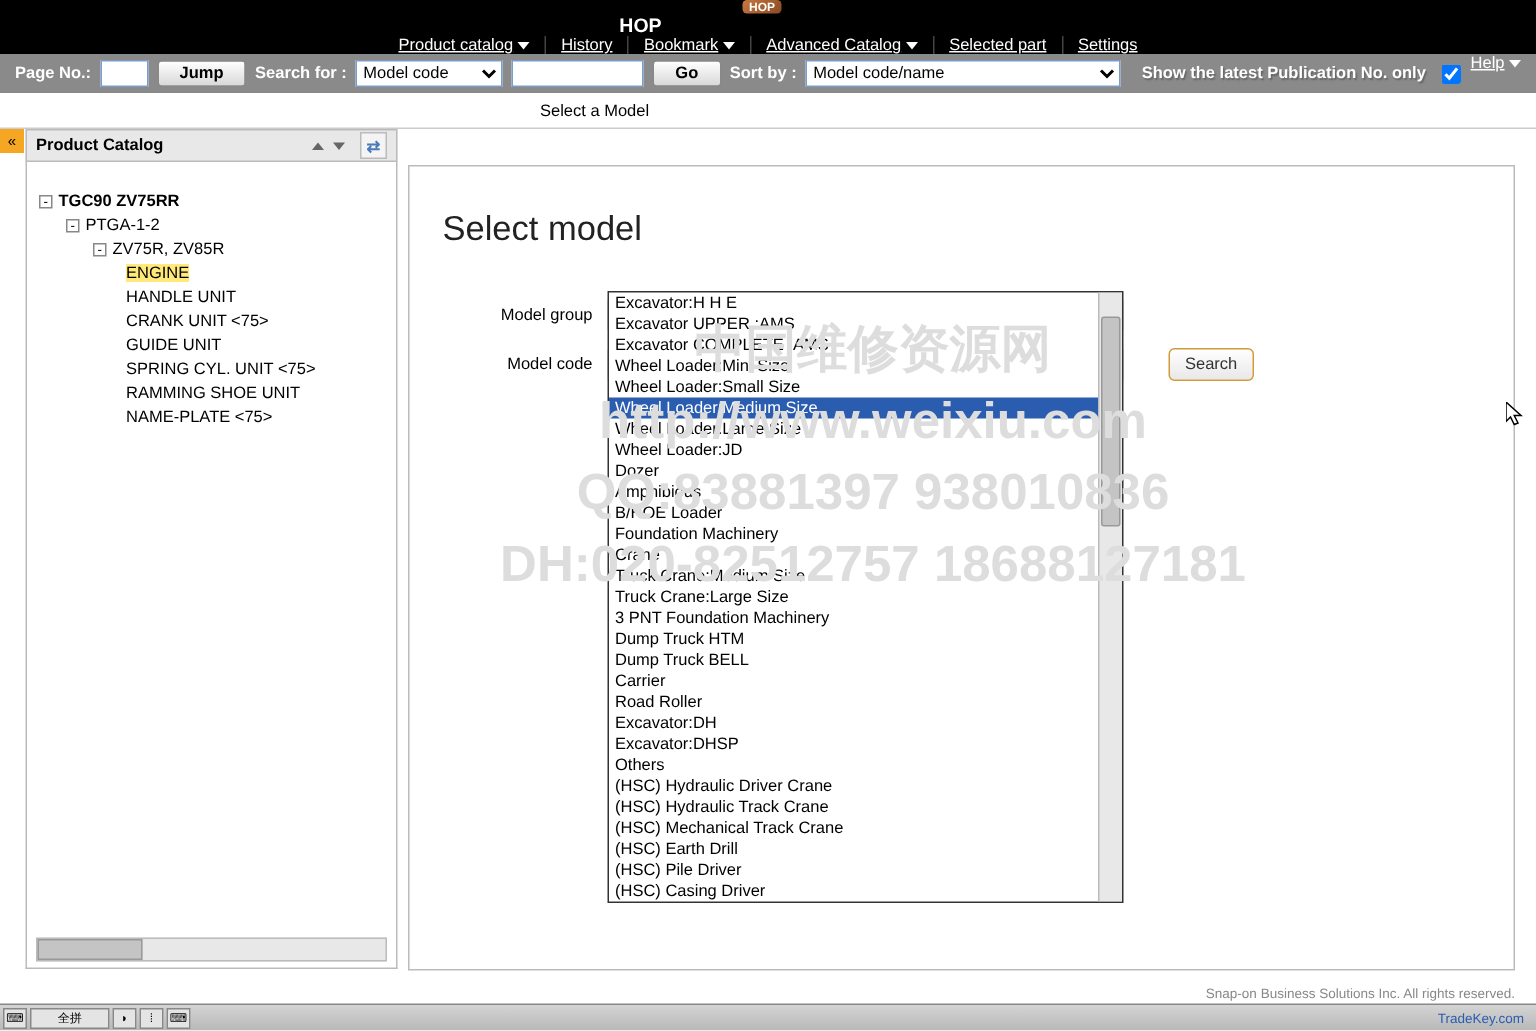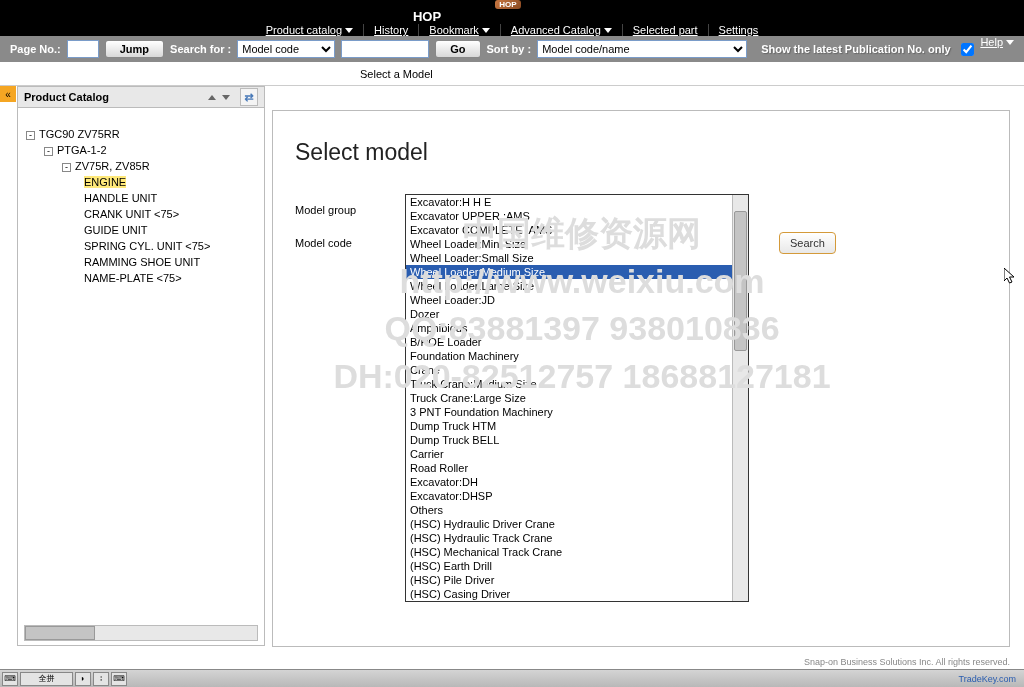--- a/index.html
+++ b/index.html
@@ -35,33 +35,33 @@
     .sidebar-head-title { flex: 1; }
     .tri-up-sm { width: 0; height: 0; border-left: 4px solid transparent; border-right: 4px solid transparent; border-bottom: 5px solid #666; cursor: pointer; }
     .tri-down-sm { width: 0; height: 0; border-left: 4px solid transparent; border-right: 4px solid transparent; border-top: 5px solid #666; cursor: pointer; }
     .refresh-icn { width: 18px; height: 18px; border: 1px solid #bbb; background: #f4f4f4; display: flex; align-items: center; justify-content: center; color: #4a7ab8; font-size: 11px; cursor: pointer; margin-left: 4px; }
     
     
     .tree-panel { border: 1px solid #bbb; border-top: none; height: 538px; padding: 18px 8px 8px 8px; font-size: 11px; background: #fff; position: relative; overflow: hidden; }
     .tree-node { padding: 2px 0; }
     .tree-toggle { display: inline-block; width: 9px; height: 9px; border: 1px solid #888; text-align: center; line-height: 7px; font-size: 9px; margin-right: 4px; cursor: pointer; vertical-align: middle; }
     .tree-label { cursor: pointer; }
-    .tree-label.bold { font-weight: normal; }
+    .tree-label.bold { font-weight: bold; }
     .tree-label.hl { background: #ffe97a; }
     .tree-indent1 { padding-left: 18px; }
     .tree-indent2 { padding-left: 36px; }
     .tree-indent3 { padding-left: 58px; }
     .hscroll { position: absolute; bottom: 4px; left: 6px; right: 6px; height: 16px; background: #e8e8e8; border: 1px solid #bbb; display: flex; }
     .hscroll-thumb { width: 70px; height: 100%; background: #c4c4c4; border: 1px solid #999; }
     
     
     .main-panel { position: absolute; left: 272px; top: 110px; right: 14px; bottom: 40px; border: 1px solid #bbb; background: #fff; padding: 28px 22px; }
     .main-title { font-size: 23px; font-weight: normal; color: #222; margin-bottom: 34px; }
     .form-row { display: flex; align-items: center; margin-bottom: 12px; }
-    .form-label { width: 110px; text-align: left; font-size: 11px; padding-right: 10px; }
+    .form-label { width: 110px; text-align: right; font-size: 11px; padding-right: 10px; }
     .form-select { width: 344px; height: 20px; border: 1px solid #7a9cc9; background: #fff; font-size: 11px; position: relative; }
     .form-select-arrow { position: absolute; right: 1px; top: 1px; width: 16px; height: 16px; background: linear-gradient(#d6e4f5,#a8c5e8); border: 1px solid #7a9cc9; display: flex; align-items: center; justify-content: center; }
     .form-select-arrow::after { content: ""; width: 0; height: 0; border-left: 4px solid transparent; border-right: 4px solid transparent; border-top: 5px solid #4a6a9a; }
     .search-btn { margin-left: 30px; height: 22px; padding: 0 10px; background: linear-gradient(#fff,#e8e8e8); border: 1px solid #d49a3a; border-radius: 4px; font-size: 11px; color: #333; cursor: pointer; }
     
     
     .dropdown { position: absolute; left: 132px; top: 83px; width: 344px; border: 1px solid #333; background: #fff; z-index: 10; font-size: 11px; max-height: 480px; overflow-y: hidden; }
     .dd-scroll { position: absolute; right: 0; top: 0; bottom: 0; width: 16px; background: #e8e8e8; border-left: 1px solid #bbb; }
     .dd-scroll-thumb { position: absolute; top: 16px; left: 1px; right: 1px; height: 140px; background: #c4c4c4; border: 1px solid #999; border-radius: 2px; }
     .dd-item { padding: 1px 4px; cursor: pointer; white-space: nowrap; }

